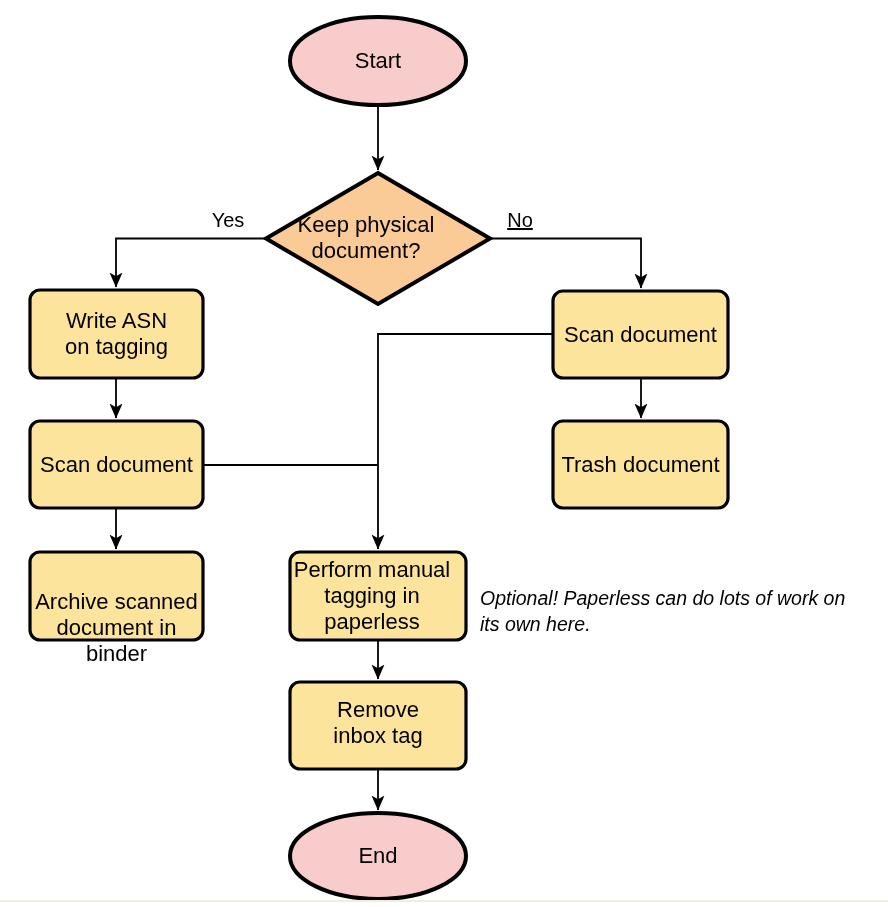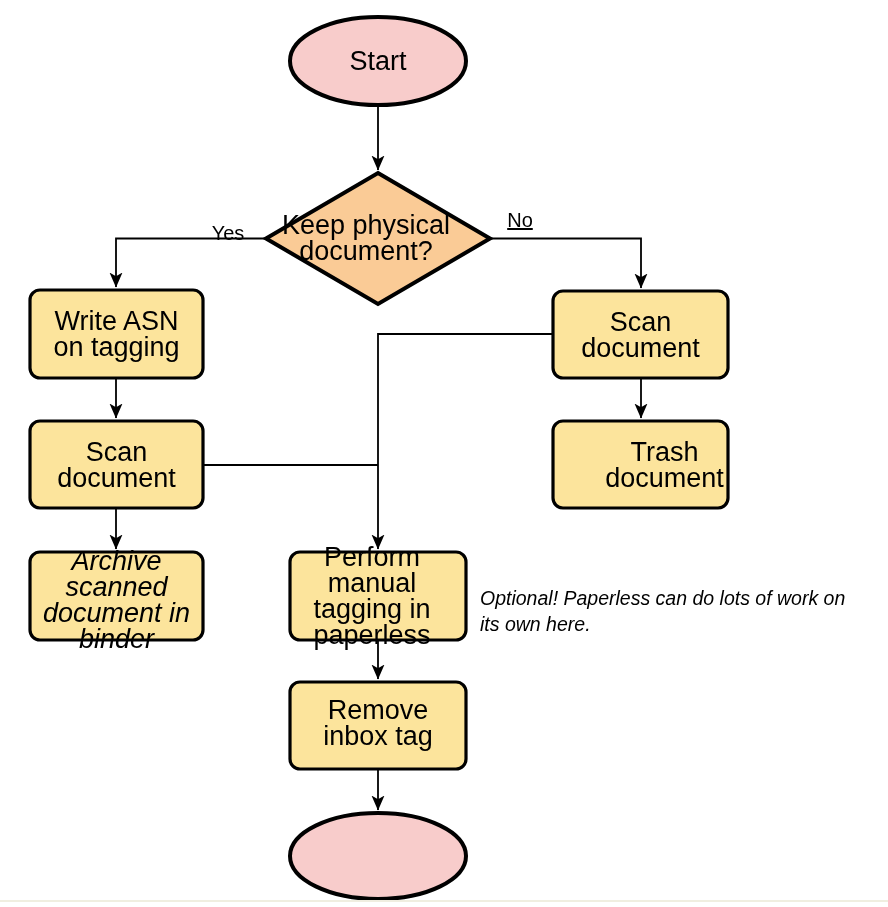--- a/index.html
+++ b/index.html
@@ -29,37 +29,37 @@
   .edge { fill: none; stroke: var(--edge-color); stroke-width: 1.8; }
   .shape { stroke: var(--node-stroke); }
   .terminal { fill: var(--terminal-fill); stroke-width: 4; }
   .decision { fill: var(--decision-fill); stroke-width: 4; stroke-linejoin: miter; }
   .process { fill: var(--process-fill); stroke-width: 3.2; }
 
   .lbl {
     position: absolute;
     display: flex; align-items: center; justify-content: center;
     text-align: center;
-    font-size: 27px; line-height: 26px;
+    font-size: 22px; line-height: 26px;
     color: var(--text-color);
     white-space: pre-line;
   }
   .edge-lbl { font-size: 20px; }
 
   #lbl-start    { left: 290px; top: 17px;  width: 176px; height: 88px; }
   #lbl-decision { left: 254px; top: 172px; width: 224px; height: 132px; }
   #lbl-write-asn{ left: 30px;  top: 290px; width: 173px; height: 88px; }
   #lbl-scan-left{ left: 30px;  top: 421px; width: 173px; height: 87px; }
-  #lbl-archive  { left: 30px;  top: 548px; width: 173px; height: 104px; font-style: italic; }
+  #lbl-archive  { left: 30px;  top: 576px; width: 173px; height: 104px; }
   #lbl-scan-right{ left: 553px; top: 291px; width: 175px; height: 87px; }
-  #lbl-trash    { left: 553px; top: 421px; width: 175px; height: 87px; padding-left: 24px; }
+  #lbl-trash    { left: 553px; top: 421px; width: 175px; height: 87px; }
   #lbl-tagging  { left: 290px; top: 552px; width: 164px; height: 88px; }
   #lbl-remove   { left: 290px; top: 682px; width: 176px; height: 81px; border-radius: 21px; }
   #lbl-end      { left: 290px; top: 813px; width: 176px; height: 86px; }
-  #lbl-yes      { left: 199px; top: 206px; width: 58px;  height: 27px; margin-top: 13px; }
+  #lbl-yes      { left: 199px; top: 206px; width: 58px;  height: 27px; }
   #lbl-no       { left: 494px; top: 206px; width: 52px;  height: 27px; text-decoration: underline; }
 
   #annotation {
     left: 480px; top: 585px; width: 412px; height: 56px;
     font-style: italic; font-size: 19.5px; line-height: 26px;
     text-align: left; justify-content: flex-start; align-items: flex-start;
   }
 
   .bottom-rule {
     position: absolute; left: 0; top: 900px;
@@ -111,20 +111,21 @@
   <div class="lbl" id="lbl-archive">Archive scanned
 document in
 binder</div>
   <div class="lbl" id="lbl-scan-right">Scan document</div>
   <div class="lbl" id="lbl-trash">Trash document</div>
   <div class="lbl" id="lbl-tagging">Perform manual
 tagging in
 paperless</div>
   <div class="lbl" id="lbl-remove">Remove
 inbox tag</div>
+  <div class="lbl" id="lbl-end">End</div>
 
   <div class="lbl edge-lbl" id="lbl-yes">Yes</div>
   <div class="lbl edge-lbl" id="lbl-no">No</div>
 
   <div class="lbl" id="annotation">Optional! Paperless can do lots of work on
 its own here.</div>
 
   <div class="bottom-rule"></div>
 </div>
 

